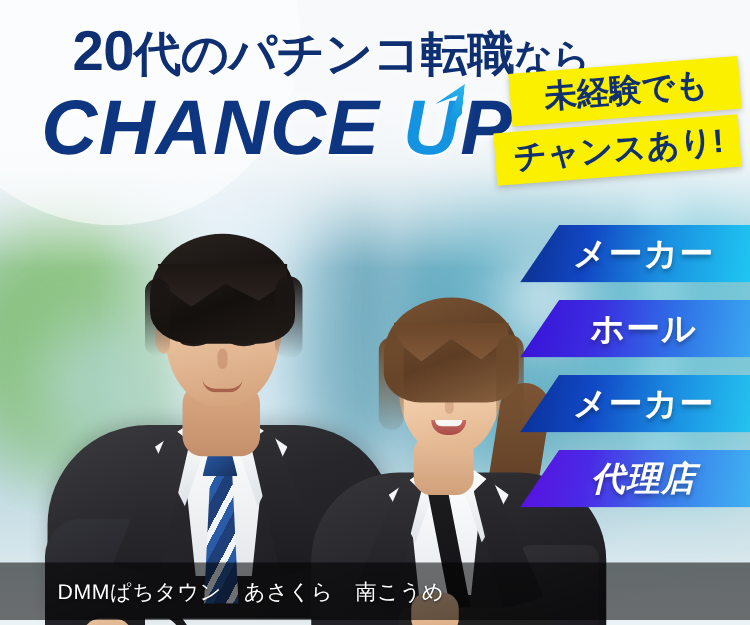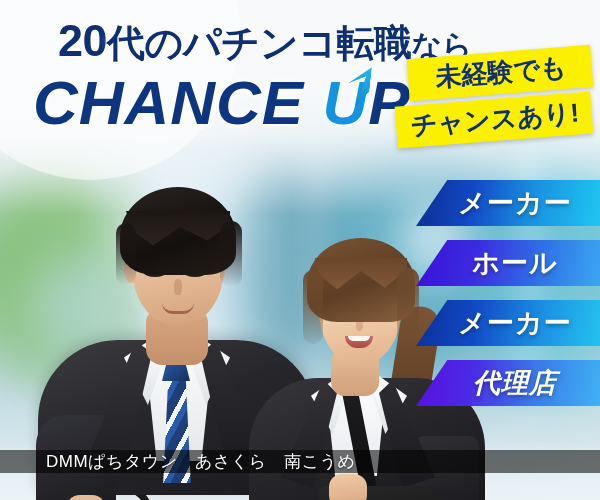--- a/index.html
+++ b/index.html
@@ -268,21 +268,21 @@
     text-shadow:0 2px 4px rgba(0,0,0,.35);padding-left:14px;white-space:nowrap;
   }
   .cat.c1{background:linear-gradient(100deg,#0b2f8e 0%,#1247c4 30%,#1a8fe0 62%,#1fc6f2 100%);}
   .cat.c2{background:linear-gradient(100deg,#3a10d8 0%,#3b2be0 32%,#2f6fe6 66%,#3aa7f0 100%);}
   .cat.c3{background:linear-gradient(100deg,#0a2f96 0%,#1149c6 32%,#1b8ee2 66%,#24c2ef 100%);}
   .cat.c4{background:linear-gradient(100deg,#5a0fe0 0%,#4a2ae6 30%,#3a7aea 64%,#3fb2f2 100%);font-style:italic;}
   .cat.c5{background:linear-gradient(100deg,#0b46c8 0%,#1568dc 32%,#1b9ae8 66%,#24d0f5 100%);}
 
   
   .caption{
-    position:absolute;left:0;right:0;top:450px;height:23px;
+    position:absolute;left:0;right:0;top:450px;height:46px;
     background:rgba(0,0,0,.55);
     display:flex;align-items:center;
   }
   .caption span{
     color:#fff;font-size:17px;letter-spacing:.5px;padding-left:46px;white-space:nowrap;
     text-shadow:0 1px 2px rgba(0,0,0,.6);
   }
 </style>
 </head>
 <body>

